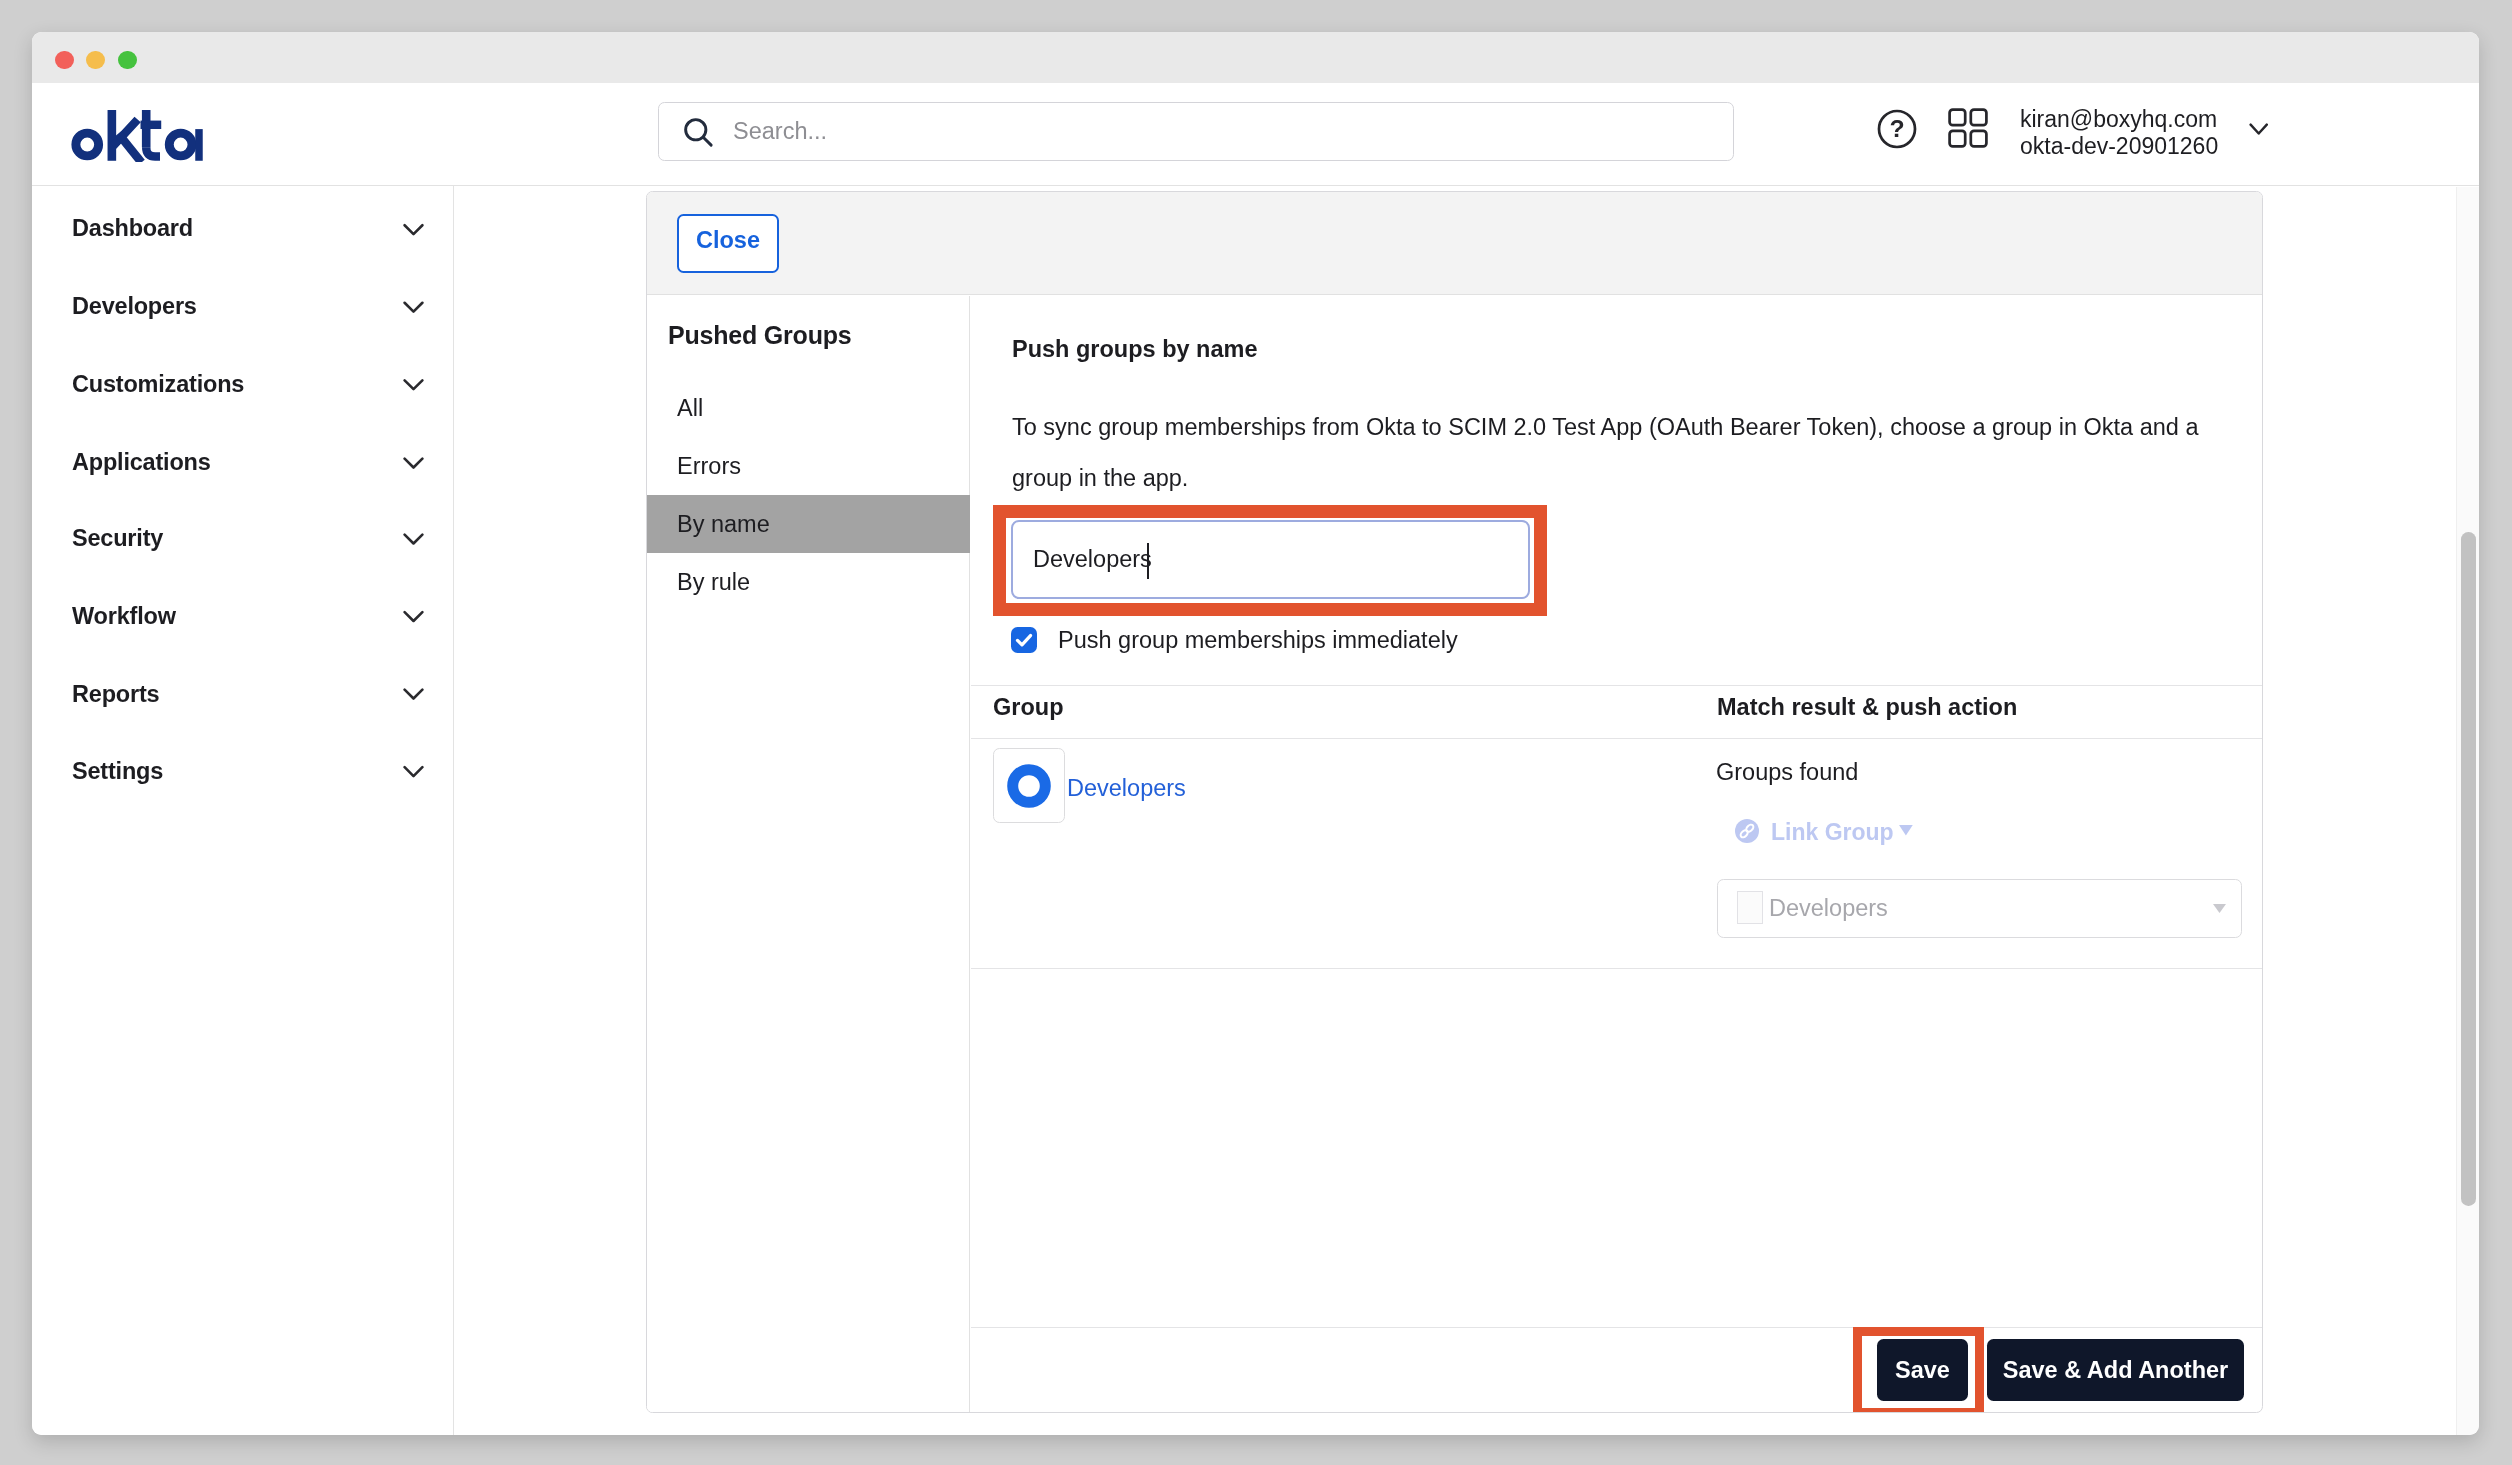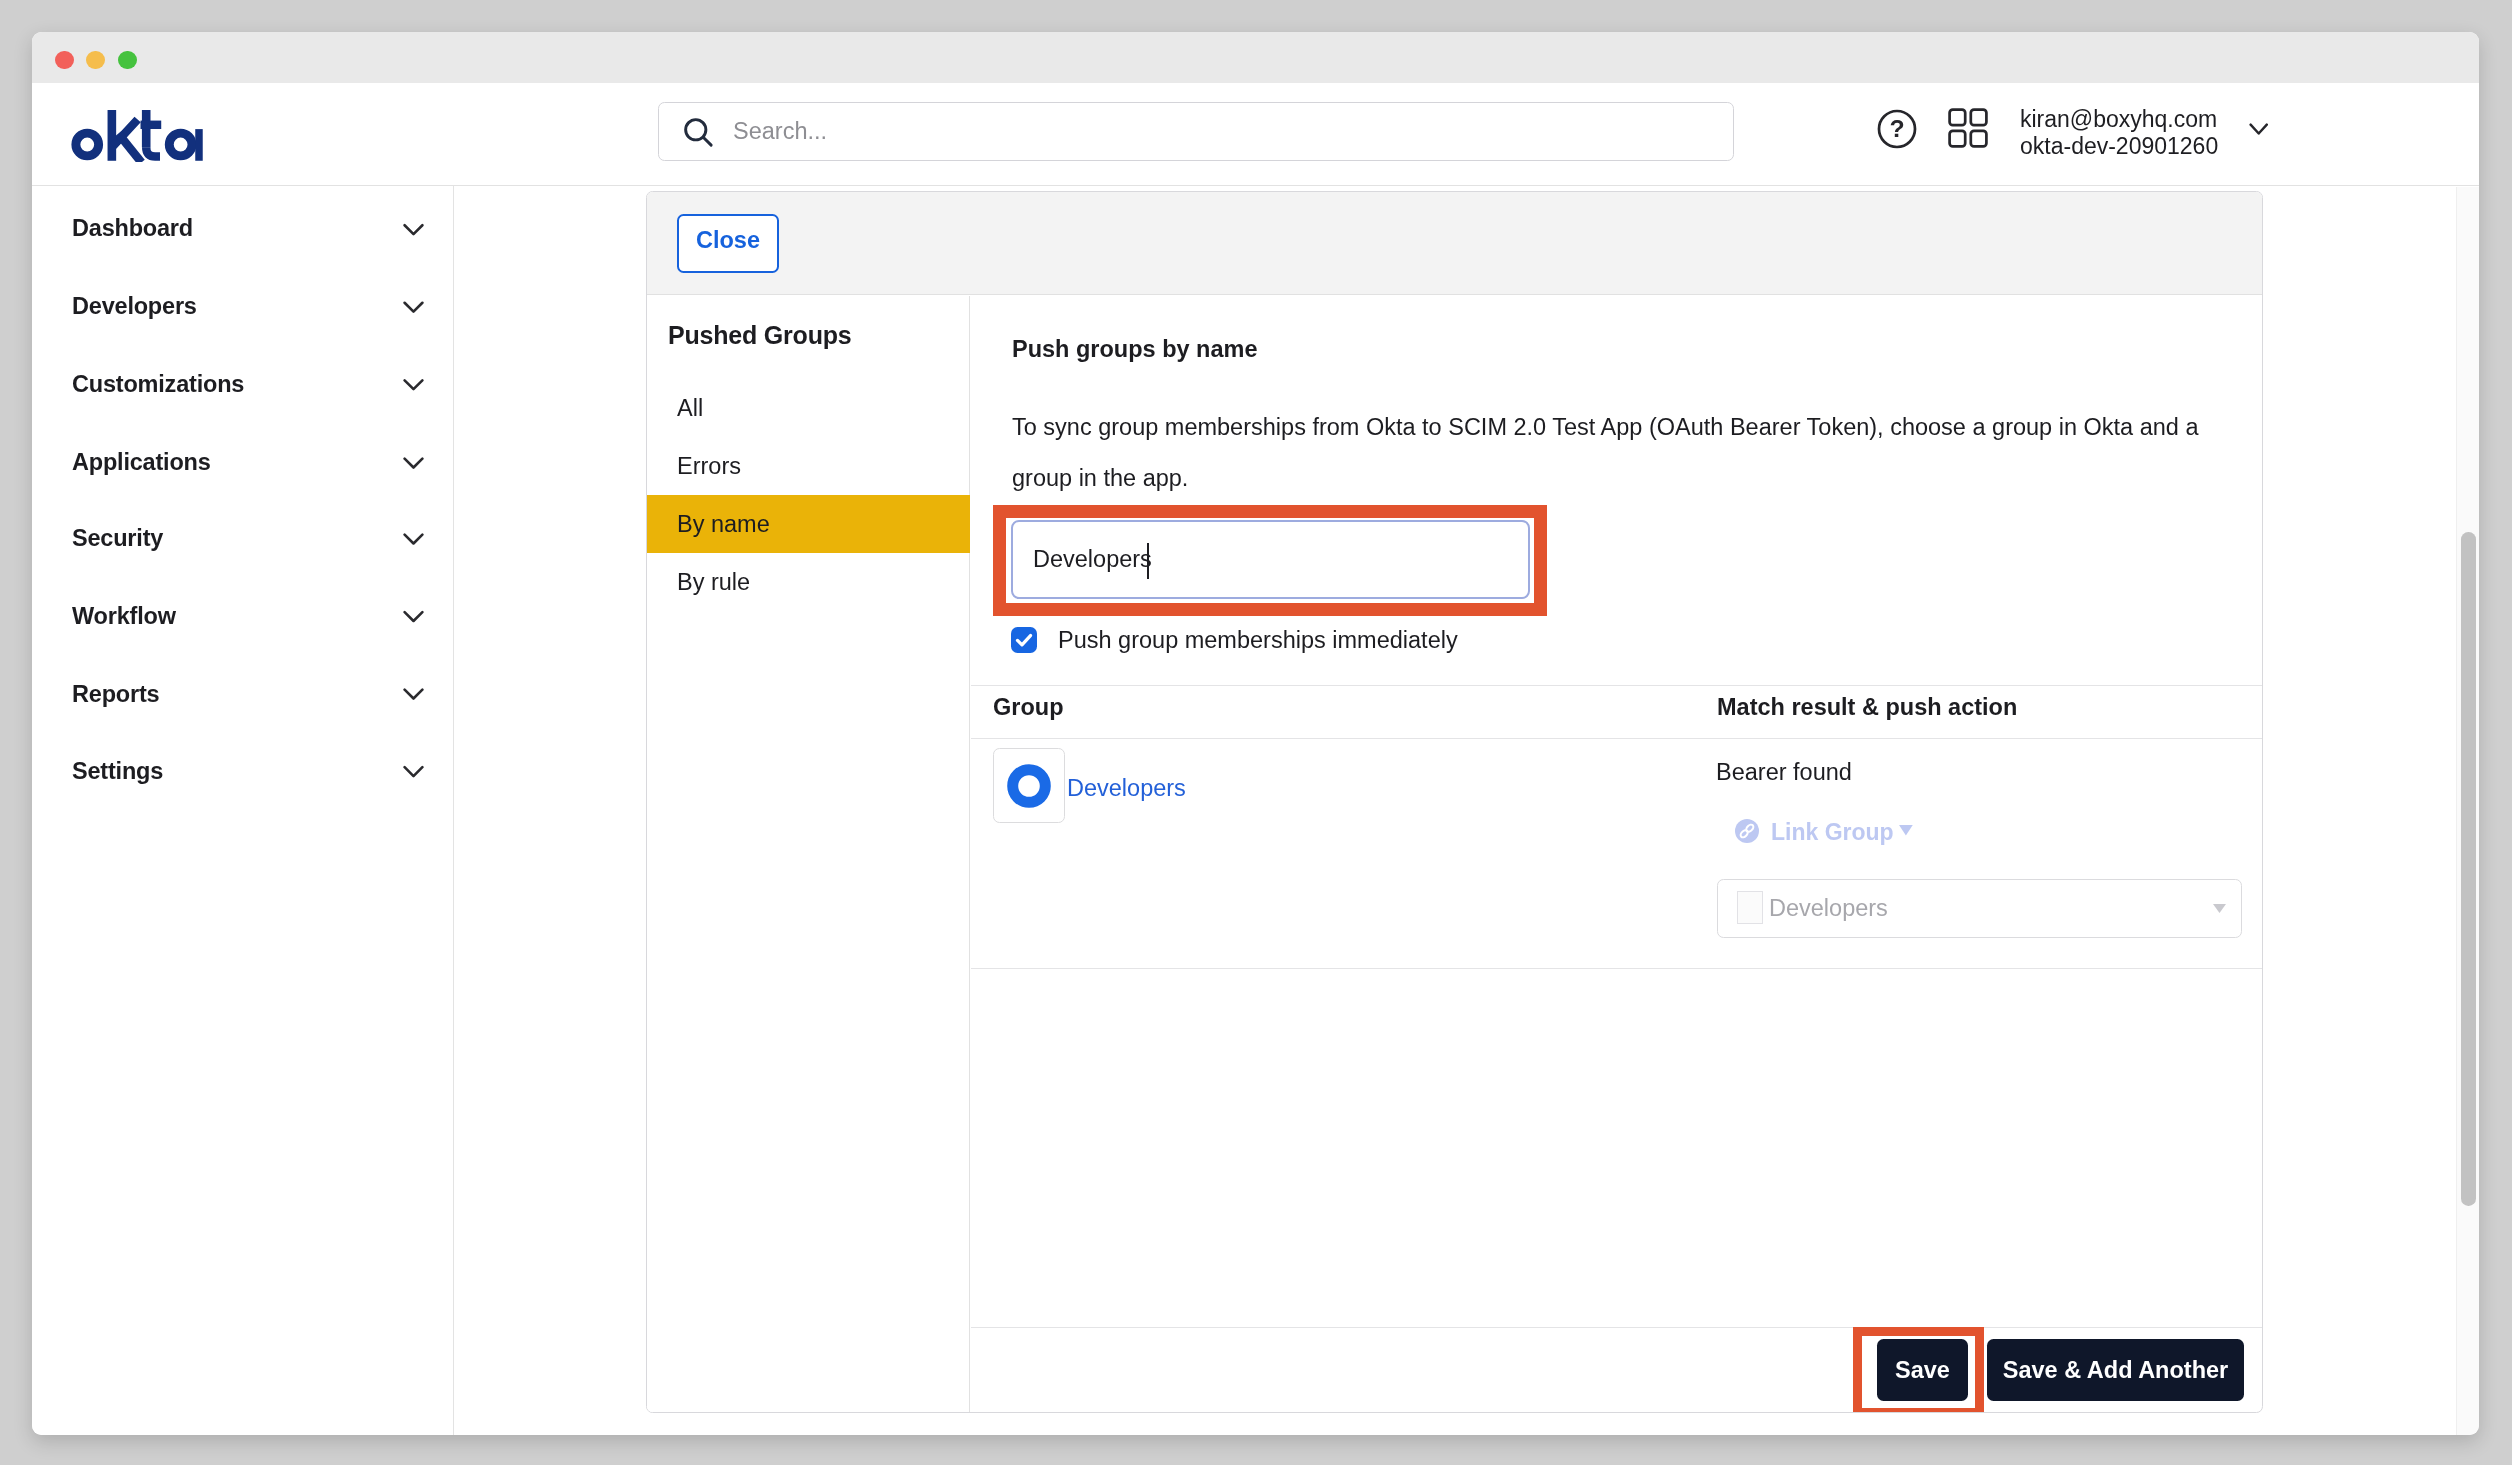--- a/index.html
+++ b/index.html
@@ -97,21 +97,21 @@
     </svg>
   </div>
   <div class="card">
     <div class="toolbar">
         <div class="closebtn">Close</div>
       </div>
     <div class="leftnav">
       <div class="navhead" style="top:27px; line-height:25px;">Pushed Groups</div>
       <div class="navitem" style="top:83px;"><span>All</span></div>
       <div class="navitem" style="top:141px;"><span>Errors</span></div>
-      <div class="navitem" style="top:199px; background:#eab308;"><span>By name</span></div>
+      <div class="navitem" style="top:199px; background:#a3a3a3;"><span>By name</span></div>
       <div class="navitem" style="top:257px;"><span>By rule</span></div>
     </div>
     <div class="rpanel">
       <div class="abs bold" style="left:41px; top:40px; font-size:23.5px;">Push groups by name</div>
       <div class="abs" style="left:41px; top:106px; font-size:23.5px; line-height:51px; width:1214px;">To sync group memberships from Okta to SCIM 2.0 Test App (OAuth Bearer Token), choose a group in Okta and a group in the app.</div>
       <div class="abs" style="left:22px; top:209px; width:554px; height:111px; border:13px solid #e2532e;"></div>
       <div class="abs" style="left:40px; top:224px; width:519px; height:79px; border:2.4px solid #9dabdf; border-radius:8px; background:#fff;">
         <div class="abs" style="left:20px; top:0; height:74px; line-height:74px; font-size:23.5px;">Developers</div>
         <div class="abs" style="left:134px; top:21px; width:1.6px; height:36px; background:#1d1d21;"></div>
       </div>
@@ -122,21 +122,21 @@
       <div class="abs" style="left:87px; top:331px; height:26px; line-height:26px; font-size:23.5px;">Push group memberships immediately</div>
       <div class="divline" style="top:389px;"></div>
       <div class="abs bold" style="left:22px; top:398px; font-size:23.5px;">Group</div>
       <div class="abs bold" style="left:746px; top:398px; font-size:23.5px;">Match result &amp; push action</div>
       <div class="divline" style="top:442px;"></div>
       <div class="abs" style="left:22px; top:452px; width:72px; height:75px; border:1.6px solid #dcdcde; border-radius:6.5px;"></div>
       <svg class="abs" style="left:36px; top:468px;" width="44" height="44" viewBox="0 0 54 54" fill="none">
         <circle cx="27" cy="27" r="20" stroke="#1a6ae6" stroke-width="13.5"></circle>
       </svg>
       <div class="abs" style="left:96px; top:479px; font-size:23.5px; color:#2360d8;">Developers</div>
-      <div class="abs" style="left:745px; top:463px; font-size:23.5px;">Bearer found</div>
+      <div class="abs" style="left:745px; top:463px; font-size:23.5px;">Groups found</div>
       <svg class="abs" style="left:764px; top:523px;" width="24" height="24" viewBox="0 0 30 30">
         <circle cx="15" cy="15" r="15" fill="#bdc8f2"></circle>
         <g stroke="#ffffff" stroke-width="2.6" fill="none">
           <ellipse cx="11.5" cy="18.5" rx="5.2" ry="3.4" transform="rotate(-45 11.5 18.5)"></ellipse>
           <ellipse cx="18.5" cy="11.5" rx="5.2" ry="3.4" transform="rotate(-45 18.5 11.5)"></ellipse>
         </g>
       </svg>
       <div class="abs bold" style="left:800px; top:524px; height:24px; line-height:24px; font-size:23px; color:#bdc8f2;">Link Group</div>
       <svg class="abs" style="left:928px; top:529px;" width="13.8" height="10.5" viewBox="0 0 17 13">
           <path d="M0 0 H17 L8.5 13 Z" fill="#bdc8f2"></path>

